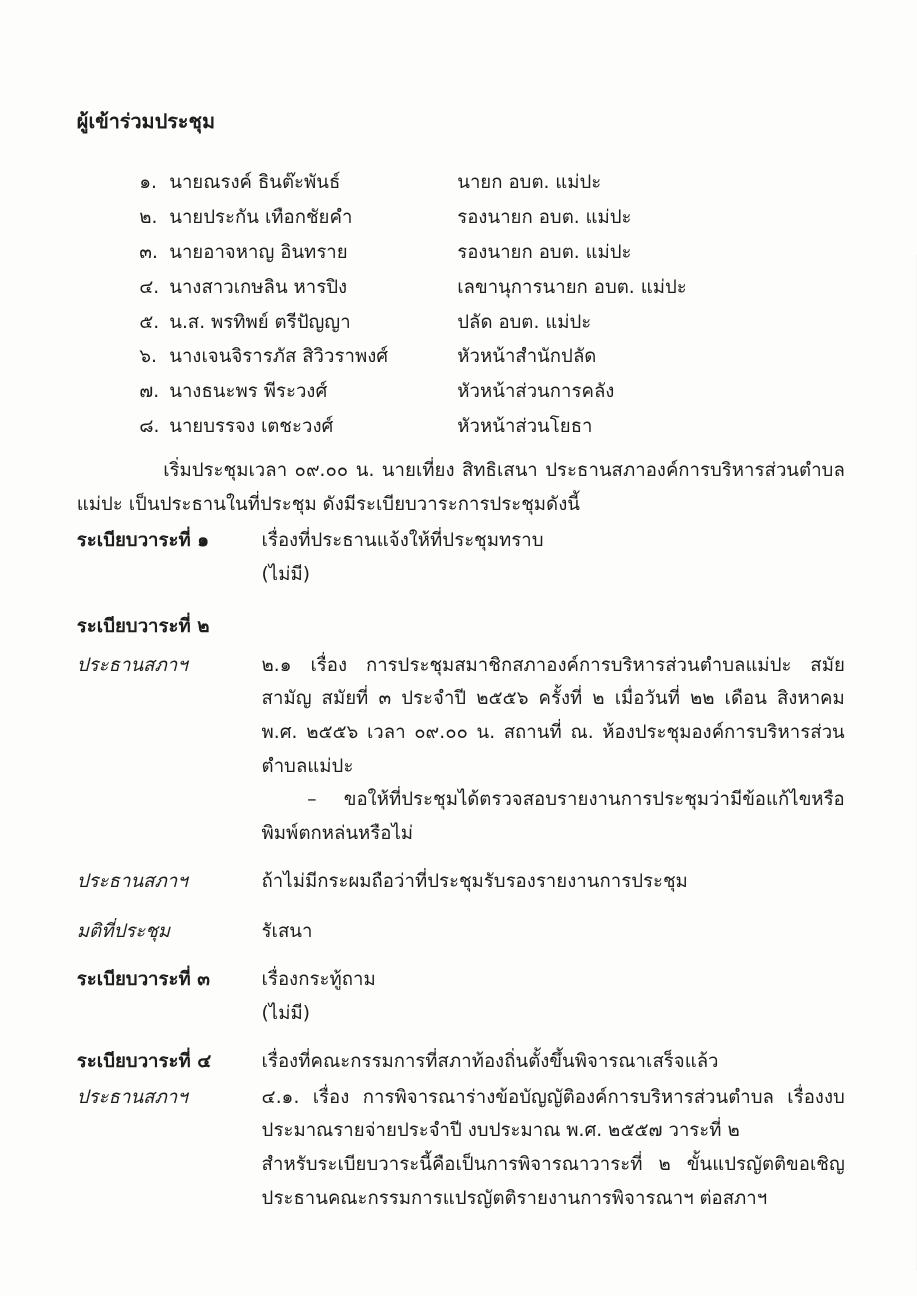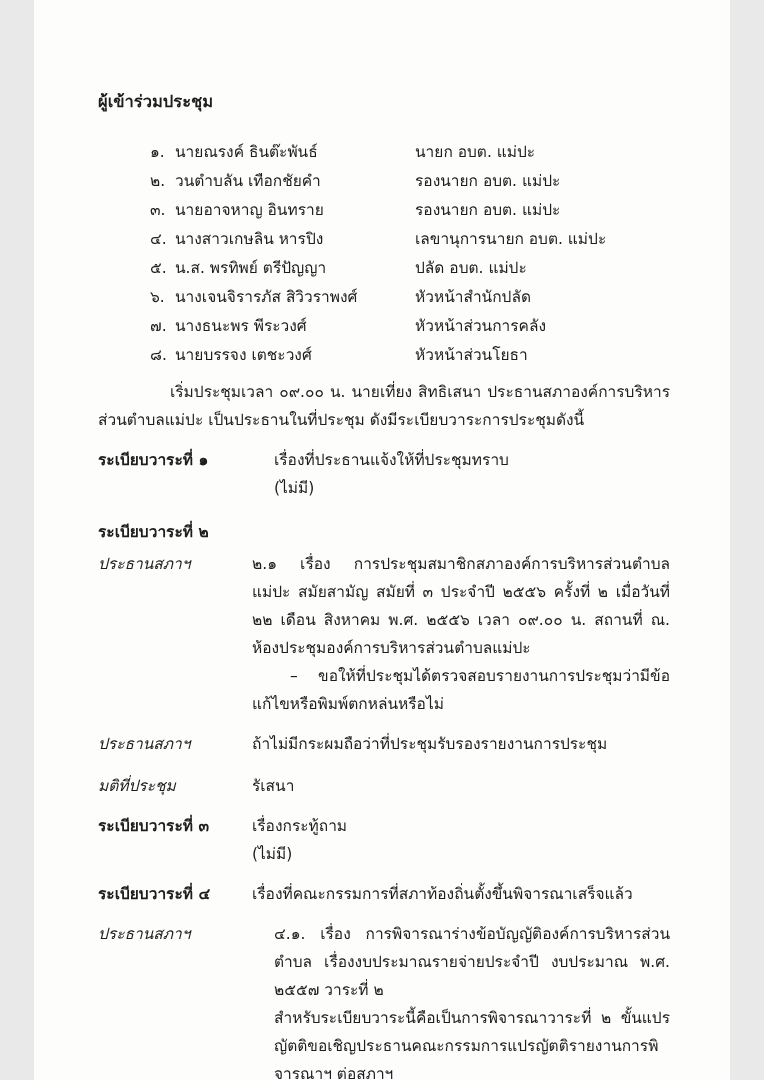--- a/index.html
+++ b/index.html
@@ -1,18 +1,18 @@
 <!DOCTYPE html>
 <html><head>
 <meta charset="utf-8">
 <style>
   html, body { margin: 0; padding: 0; background: #e9e9e9; }
   .page {
     position: relative;
-    width: 696px;
+    width: 764px;
     height: 1080px;
     margin: 0 auto;
     background: #fdfdfc;
     color: #1d1d1d;
     font-family: "DejaVu Sans", "Liberation Sans", sans-serif;
     font-size: 15.5px;
     line-height: 28px;
     box-sizing: border-box;
     padding: 88px 60px 0 64px;
     overflow: hidden;
@@ -51,42 +51,42 @@
   .g-label { font-weight: 700; }
   .g-title { font-weight: 400; }
   .speaker { font-style: italic; font-weight: 400; }
   .body-par {
     text-align: justify;
     overflow-wrap: break-word;
     margin: 0;
   }
   .dash-par { text-indent: 38px; }
 
-  .mt-sm  { margin-top: 12px; gap: 22px; }
+  .mt-sm  { margin-top: 2px; }
   .mt-md  { margin-top: 12px; }
   .mt-md2 { margin-top: 14px; }
   .mt-lg  { margin-top: 16px; }
   .mt-xs  { margin-top: 4px; }
 </style>
 </head>
 <body>
 
 <div class="page">
 
   <h1 class="doc-heading">ผู้เข้าร่วมประชุม</h1>
 
   <div class="attendees">
     <div class="a-row">
       <span class="a-no">๑.</span>
       <span class="a-name">นายณรงค์ ธินต๊ะพันธ์</span>
       <span class="a-pos">นายก อบต. แม่ปะ</span>
     </div>
     <div class="a-row">
       <span class="a-no">๒.</span>
-      <span class="a-name">วนตำบลัน เทือกชัยคำ</span>
+      <span class="a-name">นายประกัน เทือกชัยคำ</span>
       <span class="a-pos">รองนายก อบต. แม่ปะ</span>
     </div>
     <div class="a-row">
       <span class="a-no">๓.</span>
       <span class="a-name">นายอาจหาญ อินทราย</span>
       <span class="a-pos">รองนายก อบต. แม่ปะ</span>
     </div>
     <div class="a-row">
       <span class="a-no">๔.</span>
       <span class="a-name">นางสาวเกษลิน หารปิง</span>

